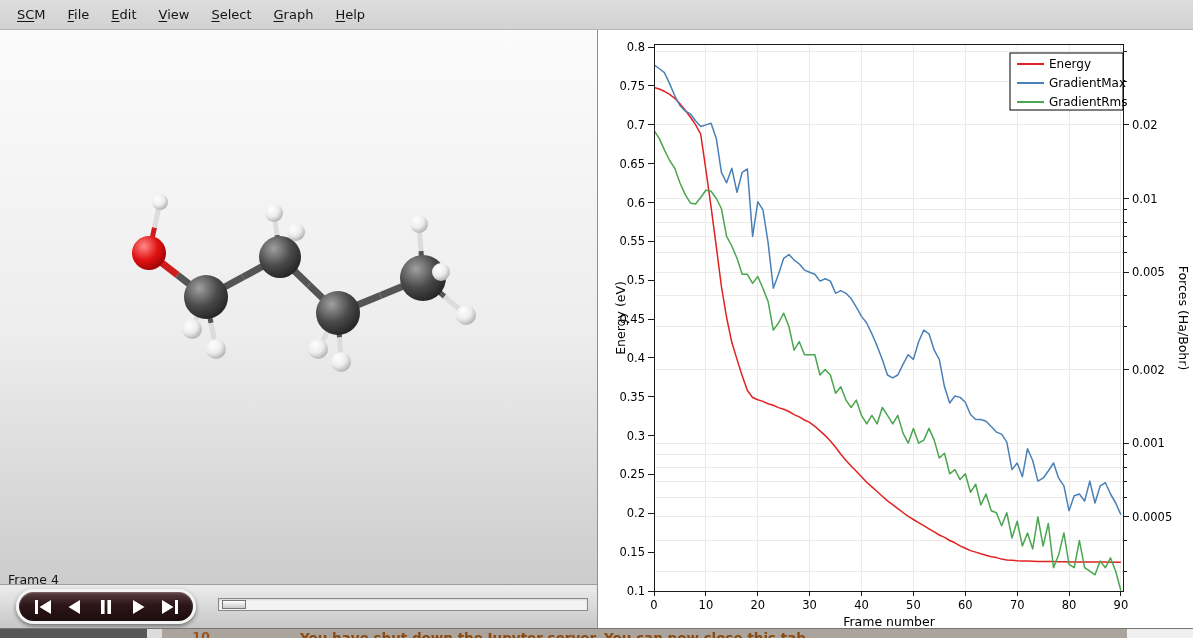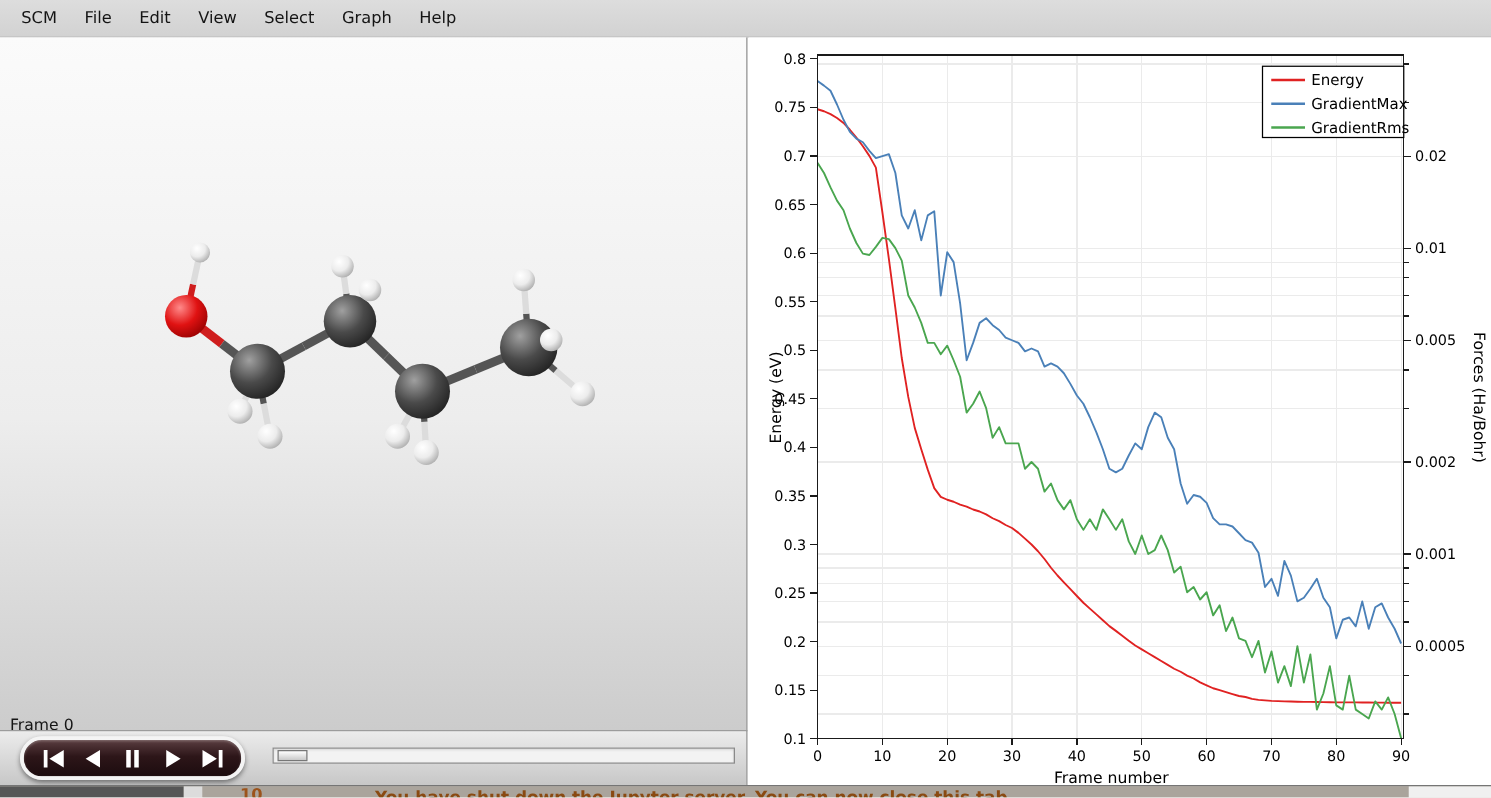--- a/index.html
+++ b/index.html
@@ -9,21 +9,21 @@
     -webkit-font-smoothing:antialiased;
   }
   
   #menubar{
     position:absolute;left:0;top:0;width:1193px;height:30px;
     background:linear-gradient(#dddddd,#d2d2d2);
     border-bottom:1px solid #b6b6b6;
     display:flex;align-items:center;padding-left:6px;box-sizing:border-box;
   }
   .menu-item{font-size:13px;color:#141414;padding:4px 11px;cursor:default;white-space:nowrap}
-  .menu-item .mn{text-underline-offset:2px}
+  .menu-item .mn{text-decoration:underline;text-underline-offset:2px}
   
   #left-panel{
     position:absolute;left:0;top:30px;width:598px;height:554px;
     background:linear-gradient(180deg,#fbfbfb 0%,#ededed 55%,#cccccc 100%);
     border-right:1px solid #8f8f8f;box-sizing:border-box;
   }
   #molecule-svg{position:absolute;left:0;top:0}
   .status-line{position:absolute;left:8px;font-size:12.5px;color:#151515}
   #status-line1{top:542px}
   #status-line2{top:559px}
@@ -132,21 +132,21 @@
       <circle cx="274" cy="183" r="9" fill="url(#grad-H)"></circle>
       <circle cx="296" cy="202" r="9" fill="url(#grad-H)"></circle>
       <circle cx="338" cy="283" r="22" fill="url(#grad-C)"></circle>
       <circle cx="318" cy="319" r="10" fill="url(#grad-H)"></circle>
       <circle cx="341" cy="332" r="10" fill="url(#grad-H)"></circle>
       <circle cx="423" cy="248" r="23" fill="url(#grad-C)"></circle>
       <circle cx="419" cy="194" r="9" fill="url(#grad-H)"></circle>
       <circle cx="441" cy="242" r="9" fill="url(#grad-H)"></circle>
       <circle cx="466" cy="285" r="10" fill="url(#grad-H)"></circle>
     </svg>
-  <div class="status-line" id="status-line1">Frame 0</div>
+  <div class="status-line" id="status-line1">Frame 4</div>
   <div class="status-line" id="status-line2">Geometry 1, Energy: 0.02759 Ha</div>
 </div>
 
 <div id="controls-row">
   <div id="player-pill">
       <div class="player-btn">
         <svg width="22" height="22" viewBox="0 0 22 22">
           <rect x="3" y="4" width="3" height="14" fill="#fff"></rect>
           <polygon points="19,4 19,18 7.5,11" fill="#fff"></polygon>
         </svg>

